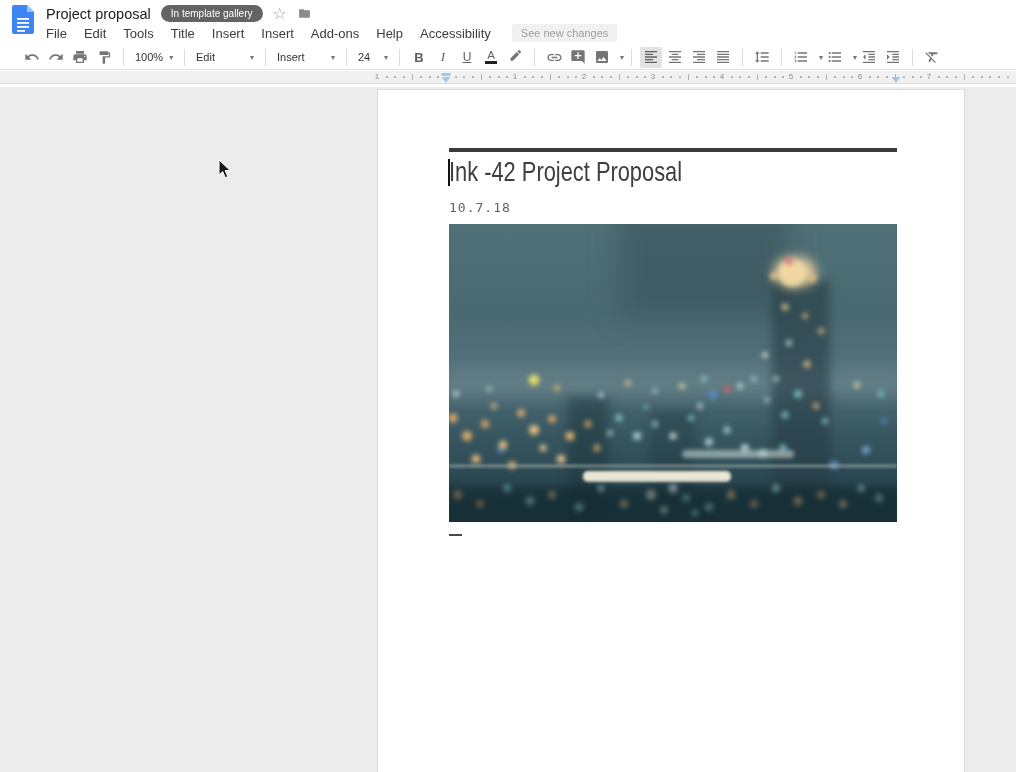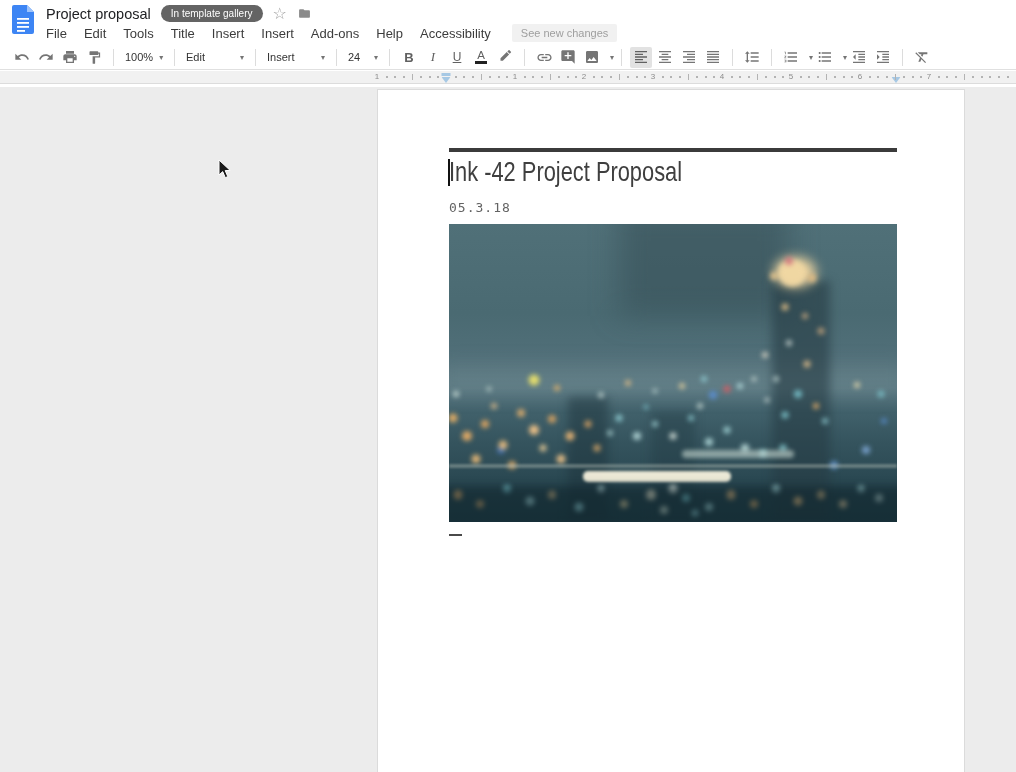--- a/index.html
+++ b/index.html
@@ -15,21 +15,21 @@
   .badge { background:#646464; color:#fff; font-size:10px; padding:3px 10px; border-radius:9px; }
   .star { color:#9e9e9e; font-size:16px; line-height:16px; cursor:pointer; }
   .menu-row { position:absolute; left:46px; top:24px; display:flex; align-items:center; gap:17px; }
   .menu-item { font-size:13px; color:#3c3c3c; cursor:pointer;text-align:center; }
   .see-changes { margin-left:4px; background:#f1f1f1; color:#9e9e9e; font-size:11px;
                  padding:3px 9px; border-radius:2px; border:none; cursor:pointer;
                  font-family:"Liberation Sans", sans-serif; }
 
   
   .toolbar { position:absolute; left:0; top:45px; width:100%; height:25px; background:#fff;
-             border-bottom:1px solid #e0e0e0; display:flex; align-items:center; padding-left:10px; }
+             border-bottom:1px solid #e0e0e0; display:flex; align-items:center; padding-left:20px; }
   .tbtn { background:none; border:none; width:22px; height:21px; display:flex; align-items:center;
           justify-content:center; cursor:pointer; border-radius:2px; margin:0 1px; flex:none; }
   .tbtn.selected { background:#e2e2e2; }
   .tbtn svg { display:block; }
   .sep { width:1px; height:17px; background:#dcdcdc; margin:0 7px; flex:none; }
   .dd { display:flex; align-items:center; justify-content:space-between; font-size:11px; color:#333;
         padding:0 4px; height:21px; cursor:pointer; flex:none; }
   .caret { font-size:8px; color:#757575; margin-left:6px; }
   .glyph-b { font-size:13px; font-weight:bold; color:#616161; }
   .glyph-i { font-size:13px; font-style:italic; color:#616161; font-family:"Liberation Serif",serif; }
@@ -347,21 +347,21 @@
       <div class="rdot" style="left: 989.375px;"></div>
       <div class="rdot" style="left: 998px;"></div>
       <div class="rdot" style="left: 1006.62px;"></div>
     </div>
 
   <div class="canvas">
     <div class="page">
       <div class="top-rule"></div>
       <div class="cursor-bar"></div>
       <h1 class="doc-heading">Ink -42 Project Proposal</h1>
-      <div class="doc-date">05.3.18</div>
+      <div class="doc-date">10.7.18</div>
 
       <div class="photo" title="Blurred city skyline at night with bokeh lights">
         <div class="sil sil-cloud"></div>
         <div class="sil horizon"></div>
         <div class="sil sil-tower-r"></div>
         <div class="sil sil-tower-l"></div>
         <div class="sil sil-tower-c"></div>
         <div class="sil glow-top"></div>
         <div class="bokeh-layer">
             <div class="dot" style="left: 76.5%; top: 16.5%; width: 26px; height: 26px; background: rgb(240, 215, 162); opacity: 0.95;"></div>

